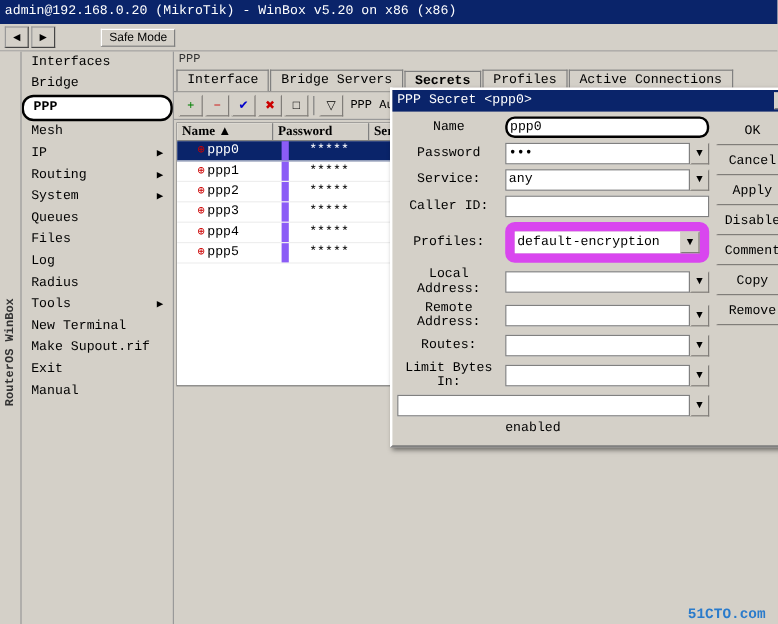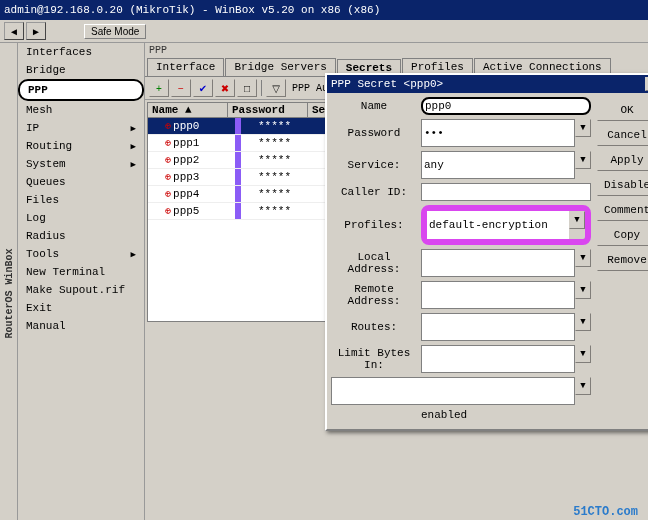--- a/index.html
+++ b/index.html
@@ -159,20 +159,21 @@
       display: flex;
       background: #d4d0c8;
       border-bottom: 1px solid #808080;
       font-size: 11px;
       font-weight: bold;
     }
     .table-header .th {
       padding: 1px 4px;
       border-right: 1px solid #808080;
       min-width: 80px;
+      font-family: Liberation Serif, serif;
     }
     .table-row {
       display: flex;
       font-size: 11px;
       border-bottom: 1px solid #eee;
       cursor: pointer;
     }
     .table-row.selected { background: #0a246a; color: white; }
     .table-row .td {
       padding: 2px 4px;
@@ -248,21 +249,21 @@
       font-size: 11px;
       font-family: 'Courier New', monospace;
       padding: 0 2px;
     }
     .form-input-with-arrow {
       display: flex;
       flex: 1;
     }
     .form-input-with-arrow input {
       flex: 1;
-      height: 28px;
+      height: 18px;
       border: 1px solid #808080;
       background: white;
       font-size: 11px;
       font-family: 'Courier New', monospace;
       padding: 0 2px;
     }
     .form-input-with-arrow .arrow-btn {
       width: 16px;
       height: 18px;
       border: 1px outset #d4d0c8;
@@ -527,21 +528,21 @@
             </div>
           </div>
 
           <div class="form-row">
             <span class="form-label">Caller ID:</span>
             <input class="form-input" type="text" value="" style="width: 100%;">
           </div>
 
           <div class="form-row">
             <span class="form-label">Profiles:</span>
-            <div class="form-input-with-arrow" style="flex:1; border: 6px solid #d946ef; border-radius: 8px;">
+            <div class="form-input-with-arrow" style="flex:1; border: 8px solid #d946ef; border-radius: 8px;">
               <input class="form-input" type="text" value="default-encryption" style="width: 100%; border: none;">
               <div class="arrow-btn">▼</div>
             </div>
           </div>
 
           <div class="form-row">
             <span class="form-label">Local Address:</span>
             <div class="form-input-with-arrow">
               <input class="form-input" type="text" value="" style="width: 100%;">
               <div class="arrow-btn">▼</div>

